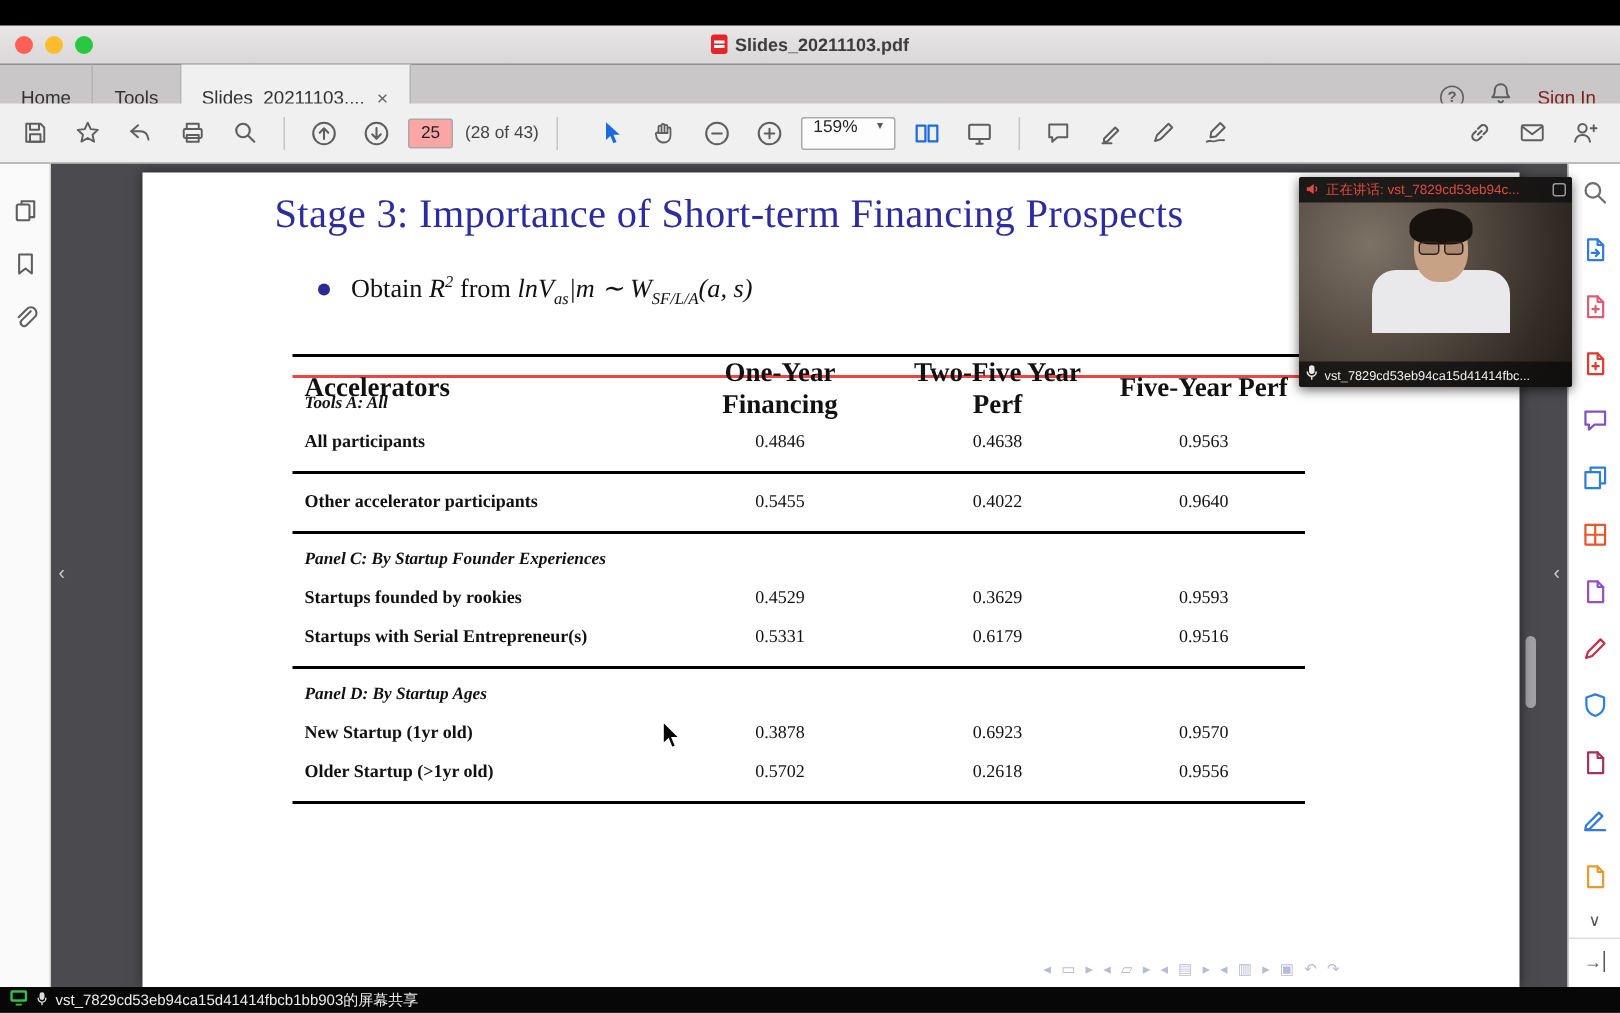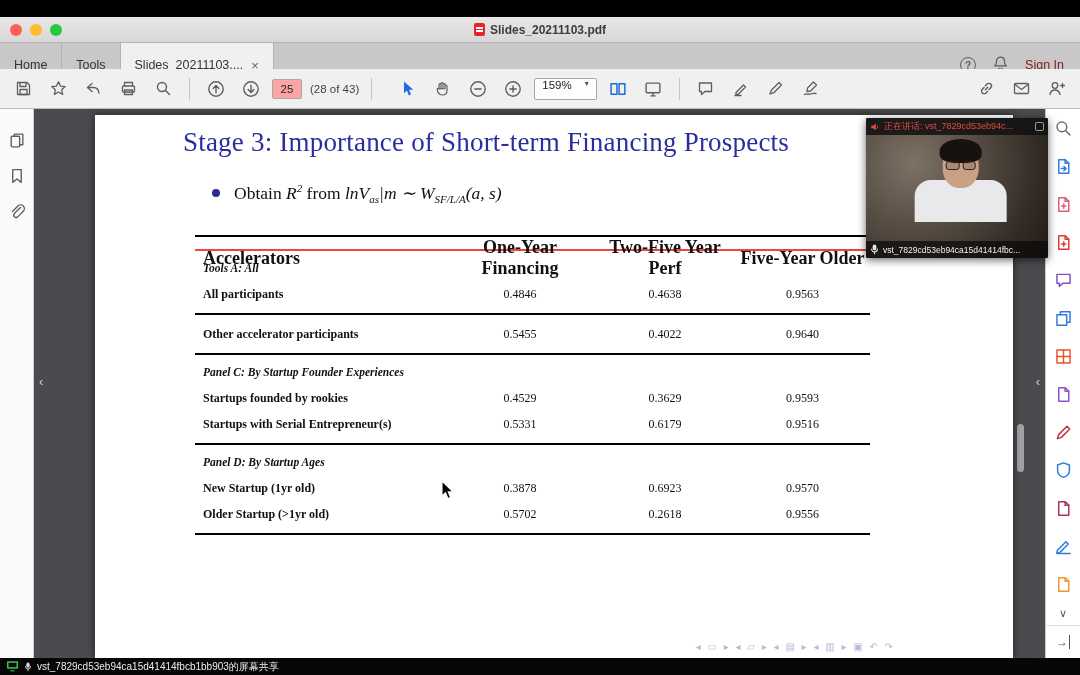--- a/index.html
+++ b/index.html
@@ -325,21 +325,21 @@
         <div class="bullet-line">
           <span class="bullet-dot"></span>
           <span class="formula"><span>Obtain </span><i>R</i><sup>2</sup><span> from </span><i>lnV</i><sub>as</sub><i>|m ∼ W</i><sub>SF/L/A</sub><i>(a, s)</i></span>
         </div>
 
         <div class="ptable">
           <div class="trow thead-row">
             <div class="hcell">Accelerators</div>
             <div class="hcell">One-Year Financing</div>
             <div class="hcell">Two-Five Year Perf</div>
-            <div class="hcell">Five-Year Older</div>
+            <div class="hcell">Five-Year Perf</div>
           </div>
 
           <div class="tsection">
             <div class="panel-title">Tools A: All</div>
             <div class="trow drow">
               <div class="lbl">All participants</div>
               <div class="val">0.4846</div>
               <div class="val">0.4638</div>
               <div class="val">0.9563</div>
             </div>

